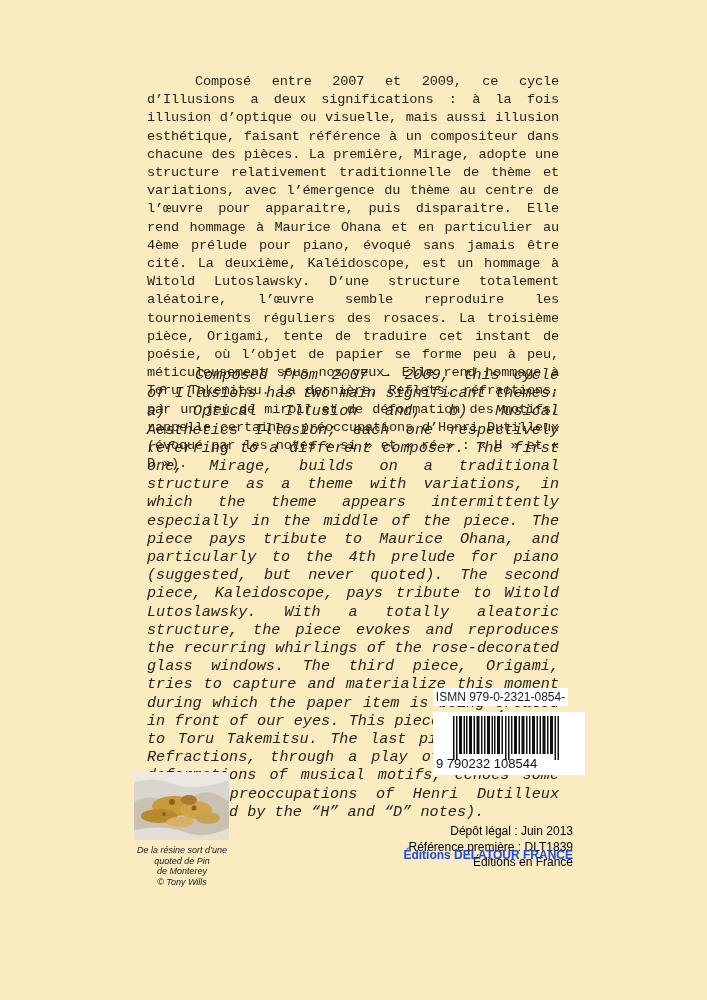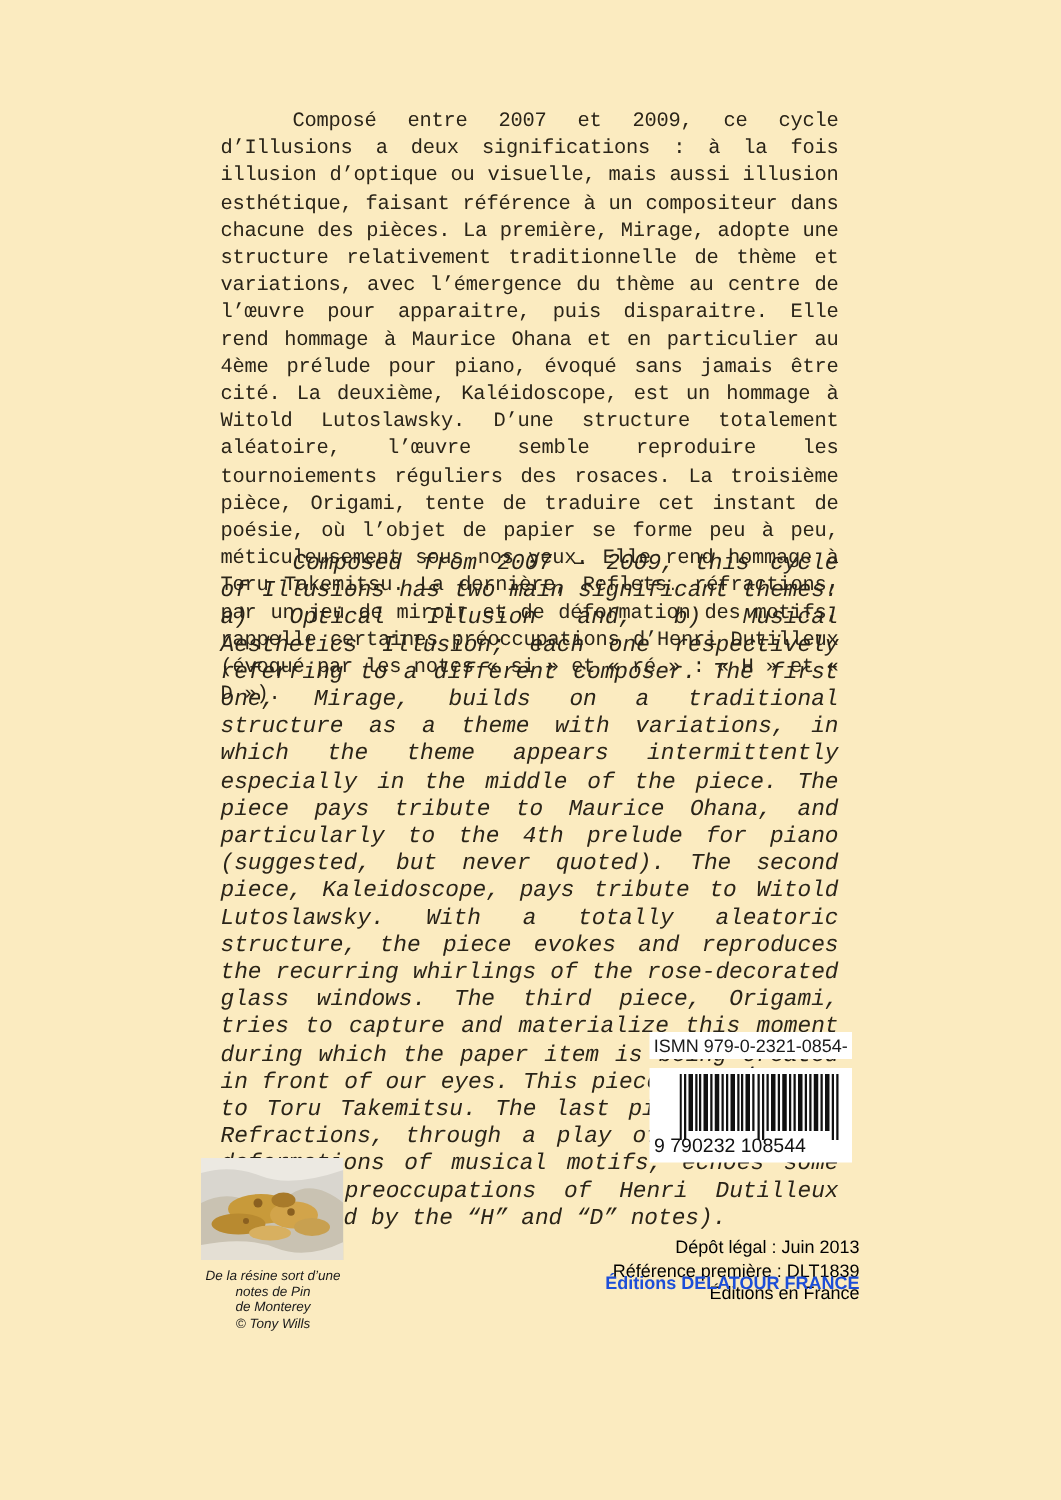--- a/index.html
+++ b/index.html
@@ -34,21 +34,21 @@
     left: 433px; top: 688px; width: 135px; height: 18px;
     background: #ffffff;
     font-family: "Liberation Sans", sans-serif;
     font-size: 12px;
     line-height: 18px;
     text-align: center;
     color: #1a1a1a;
   }
   .barcode-box {
     position: absolute;
-    left: 433px; top: 712px; width: 135px; height: 63px;
+    left: 433px; top: 712px; width: 152px; height: 63px;
     background: #ffffff;
   }
   .barcode-bars {
     position: absolute;
     left: 20px; top: 4px; width: 108px; height: 44px;
   }
   .barcode-num {
     position: absolute;
     left: 3px; top: 44px; width: 130px; height: 16px;
     font-family: "Liberation Sans", sans-serif;
@@ -163,16 +163,16 @@
     <ellipse cx="46" cy="50" rx="14" ry="5" fill="#d8b060"></ellipse>
     <path d="M0 58 Q30 52 50 60 T95 56 L95 68 L0 68 Z" fill="#e4dfd4"></path>
     <circle cx="38" cy="30" r="3" fill="#8a6020"></circle>
     <circle cx="60" cy="36" r="2.5" fill="#8a6020"></circle>
     <circle cx="30" cy="42" r="2" fill="#8a6020"></circle>
   </svg>
 </div>
 
 <div class="caption">
   <div>De la résine sort d’une</div>
-  <div>notes de Pin</div>
+  <div>quoted de Pin</div>
   <div>de Monterey</div>
   <div>© Tony Wills</div>
 </div>
 
 </body></html>

